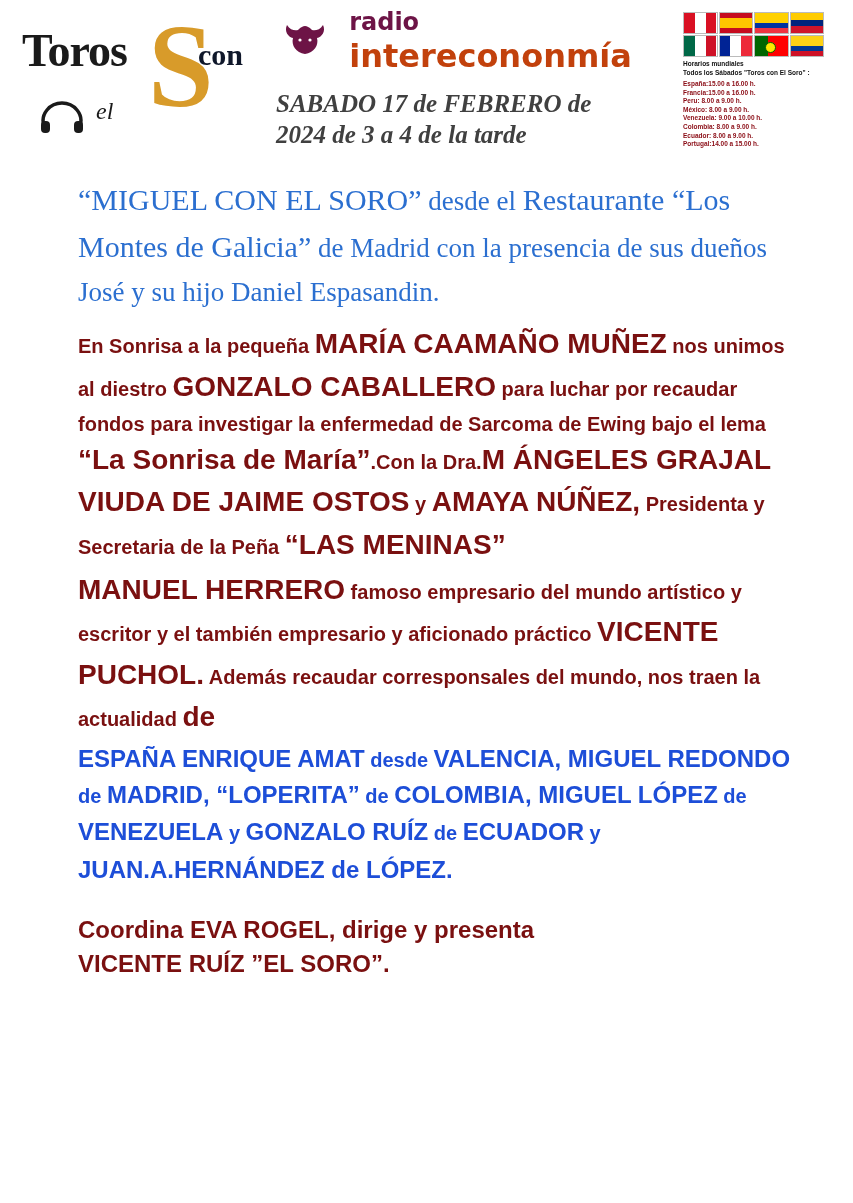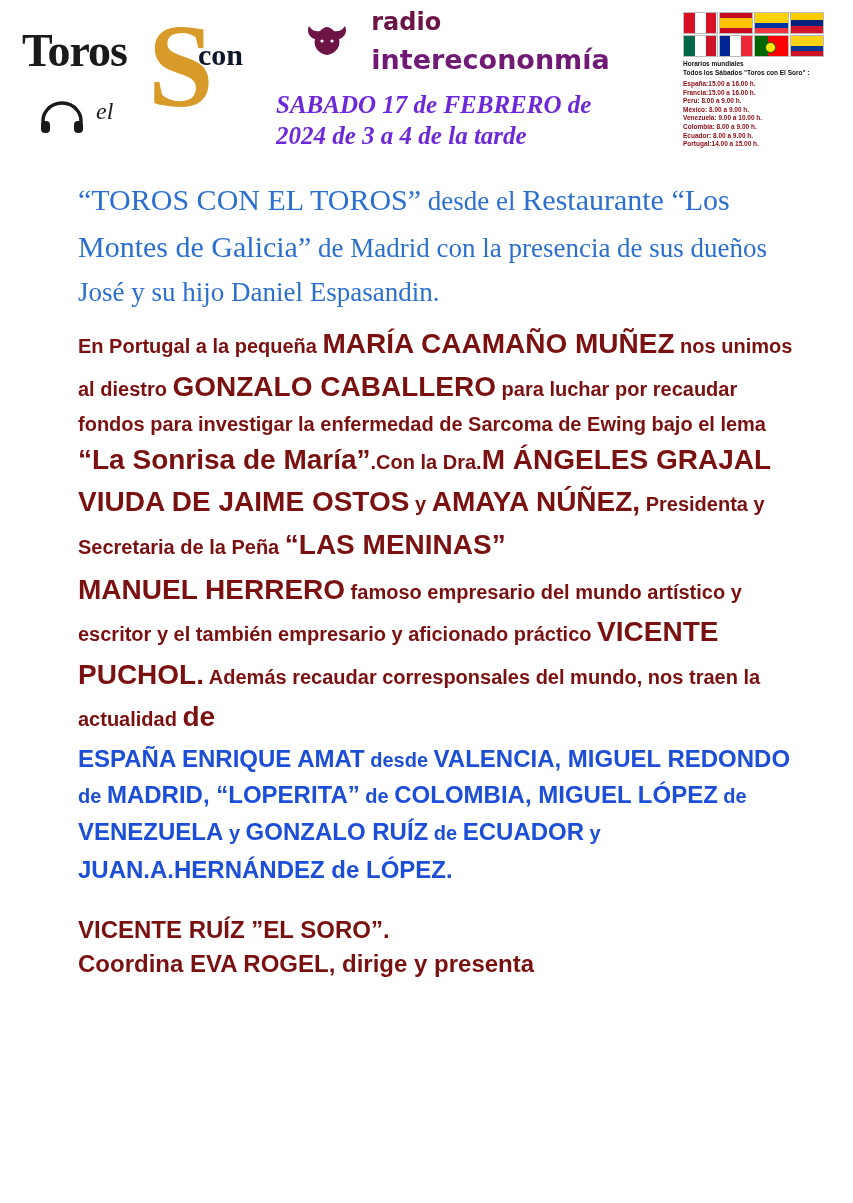--- a/index.html
+++ b/index.html
@@ -108,33 +108,33 @@
   .radio-text .r1 {
     font-family: "DejaVu Sans", sans-serif;
     font-weight: bold;
     font-size: 24px;
     color: #6d1446;
     display: block;
   }
   .radio-text .r2 {
     font-family: "DejaVu Sans", sans-serif;
     font-weight: bold;
-    font-size: 27px;
-    color: #701a75;
+    font-size: 32px;
+    color: #c2410c;
     display: block;
-    margin-top: 12px;
+    margin-top: 6px;
   }
   .event-date {
     margin-top: 16px;
     font-family: "Liberation Serif", serif;
     font-style: italic;
     font-weight: bold;
     font-size: 25px;
     line-height: 1.25;
-    color: #6d28d9;
+    color: #404040;
     text-align: left;
     padding-left: 4px;
   }
 
   
   .schedule-box {
     position: absolute;
     right: 28px;
     top: 12px;
     width: 142px;
@@ -314,39 +314,39 @@
         <div class="s-line">Venezuela: 9.00 a 10.00 h.</div>
         <div class="s-line">Colombia: 8.00 a 9.00 h.</div>
         <div class="s-line">Ecuador: 8.00 a 9.00 h.</div>
         <div class="s-line">Portugal:14.00 a 15.00 h.</div>
       </div>
     </div>
   </div>
 
   <div class="content">
 
-    <p class="para p-blue"><span class="big">“TOROS CON EL TOROS”</span> desde el <span class="big">Restaurante “Los Montes de Galicia”</span> de Madrid con la presencia de sus dueños José y su hijo Daniel Espasandin.</p>
+    <p class="para p-blue"><span class="big">“MIGUEL CON EL SORO”</span> desde el <span class="big">Restaurante “Los Montes de Galicia”</span> de Madrid con la presencia de sus dueños José y su hijo Daniel Espasandin.</p>
 
     <p class="para p-maroon">
-      <span>En Portugal a la pequeña </span><span class="lg">MARÍA CAAMAÑO MUÑEZ</span>
+      <span>En Sonrisa a la pequeña </span><span class="lg">MARÍA CAAMAÑO MUÑEZ</span>
       <span> nos unimos al diestro </span><span class="lg">GONZALO CABALLERO</span><span> para luchar por recaudar fondos para investigar la enfermedad de Sarcoma de Ewing bajo el lema </span><span class="lg">“La Sonrisa de María”</span><span>.Con la Dra.</span><span class="lg">M ÁNGELES GRAJAL VIUDA DE JAIME OSTOS</span><span> y </span><span class="lg">AMAYA NÚÑEZ,</span><span> Presidenta y Secretaria de la Peña </span><span class="lg">“LAS MENINAS”</span>
     </p>
 
 
     <p class="para p-maroon">
       <span class="lg">MANUEL HERRERO</span><span> famoso empresario del mundo artístico y escritor  y el también empresario y aficionado práctico </span><span class="lg">VICENTE PUCHOL.</span><span> Además recaudar corresponsales del mundo, nos traen la actualidad </span><span class="lg">de</span>
     </p>
 
     <p class="para p-purple">
       <span class="lg">ESPAÑA ENRIQUE AMAT</span><span> desde </span><span class="lg">VALENCIA, MIGUEL REDONDO</span><span> de </span><span class="lg">MADRID, “LOPERITA”</span><span> de </span><span class="lg">COLOMBIA, MIGUEL LÓPEZ</span><span> de </span><span class="lg">VENEZUELA</span><span> y </span><span class="lg">GONZALO RUÍZ</span><span> de </span><span class="lg">ECUADOR</span><span> y</span>
     </p>
 
     <p class="para p-purple">
       <span class="lg">JUAN.A.HERNÁNDEZ de LÓPEZ.</span>
     </p>
 
     <div class="final">
+      <div>Coordina EVA ROGEL, dirige y presenta</div>
       <div> VICENTE RUÍZ ”EL SORO”.</div>
-      <div>Coordina EVA ROGEL, dirige y presenta</div>
     </div>
 
   </div>
 </div>
 
 </body></html>

